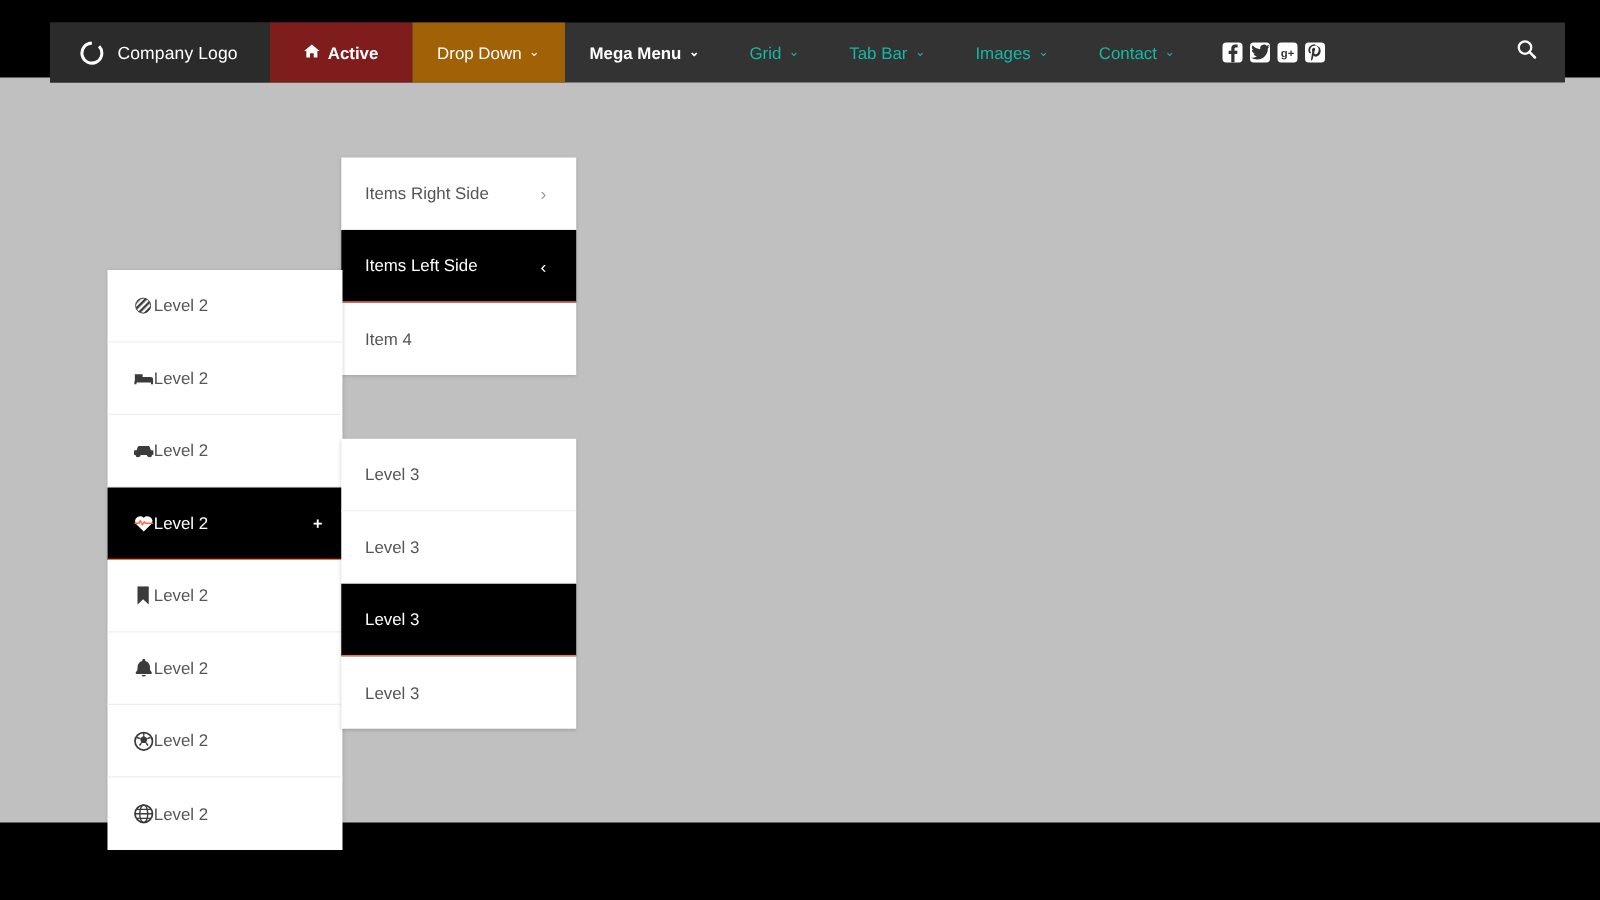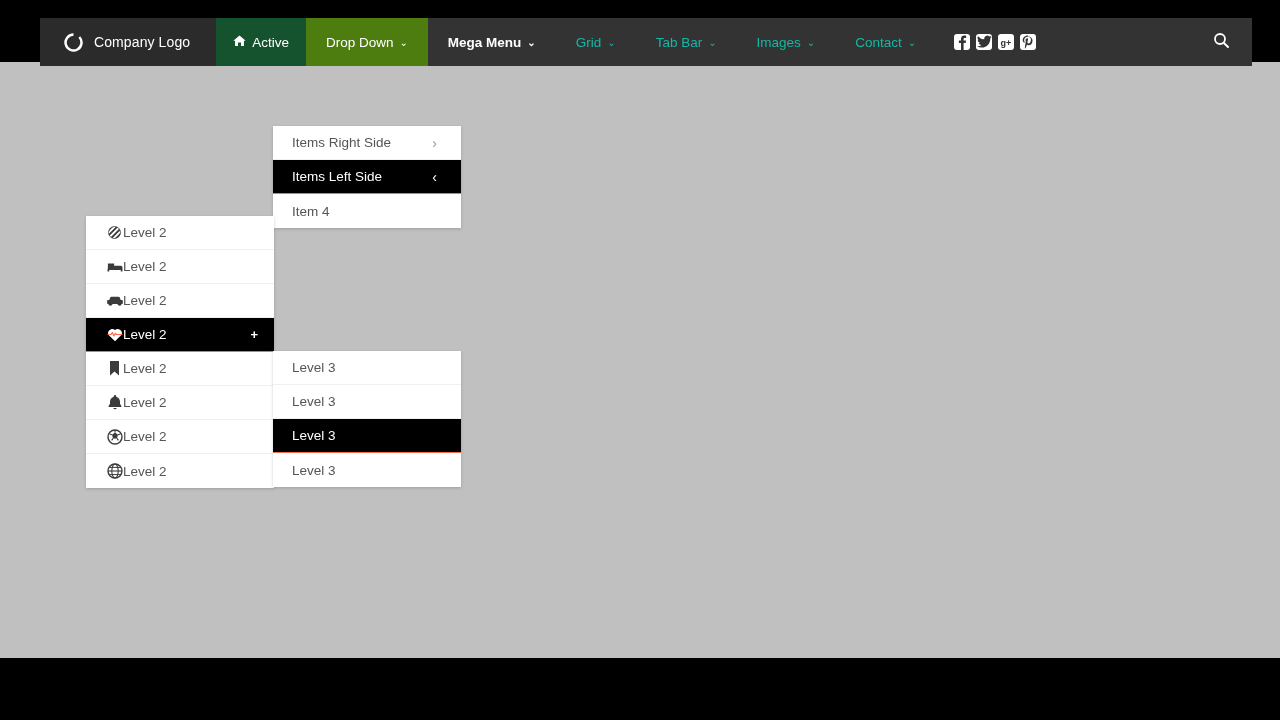--- a/index.html
+++ b/index.html
@@ -54,26 +54,27 @@
     align-items: center;
     gap: 6px;
     padding: 0 20px;
     color: #14b8a6;
     font-size: 13.5px;
     white-space: nowrap;
     cursor: pointer;
     position: relative;
   }
   .nav-item.active-item {
-    background: #14532d;
-    color: #ffffff;
-    padding: 0 17px;
+    background: #7f1d1d;
+    color: #ffffff;
+    padding: 0 27px;
+    font-weight: bold;
   }
   .nav-item.open-item {
-    background: #4d7c0f;
+    background: #a16207;
     color: #ffffff;
     padding: 0 20px;
   }
   .nav-item.strong { font-weight: bold; color: #ffffff; }
   .nav-item .caret {
     font-size: 10px;
     line-height: 1;
     position: relative;
     top: 1px;
   }
@@ -111,21 +112,21 @@
   }
 
   
   .panel {
     position: absolute;
     background: #ffffff;
     box-shadow: 0 1px 3px rgba(0,0,0,0.18);
   }
 
   .mrow {
-    height: 34px;
+    height: 58px;
     display: flex;
     align-items: center;
     color: #555555;
     font-size: 13.5px;
     border-bottom: 1px solid #efefef;
     cursor: pointer;
     position: relative;
   }
   .mrow:last-child { border-bottom: none; }
   .mrow.hl {

